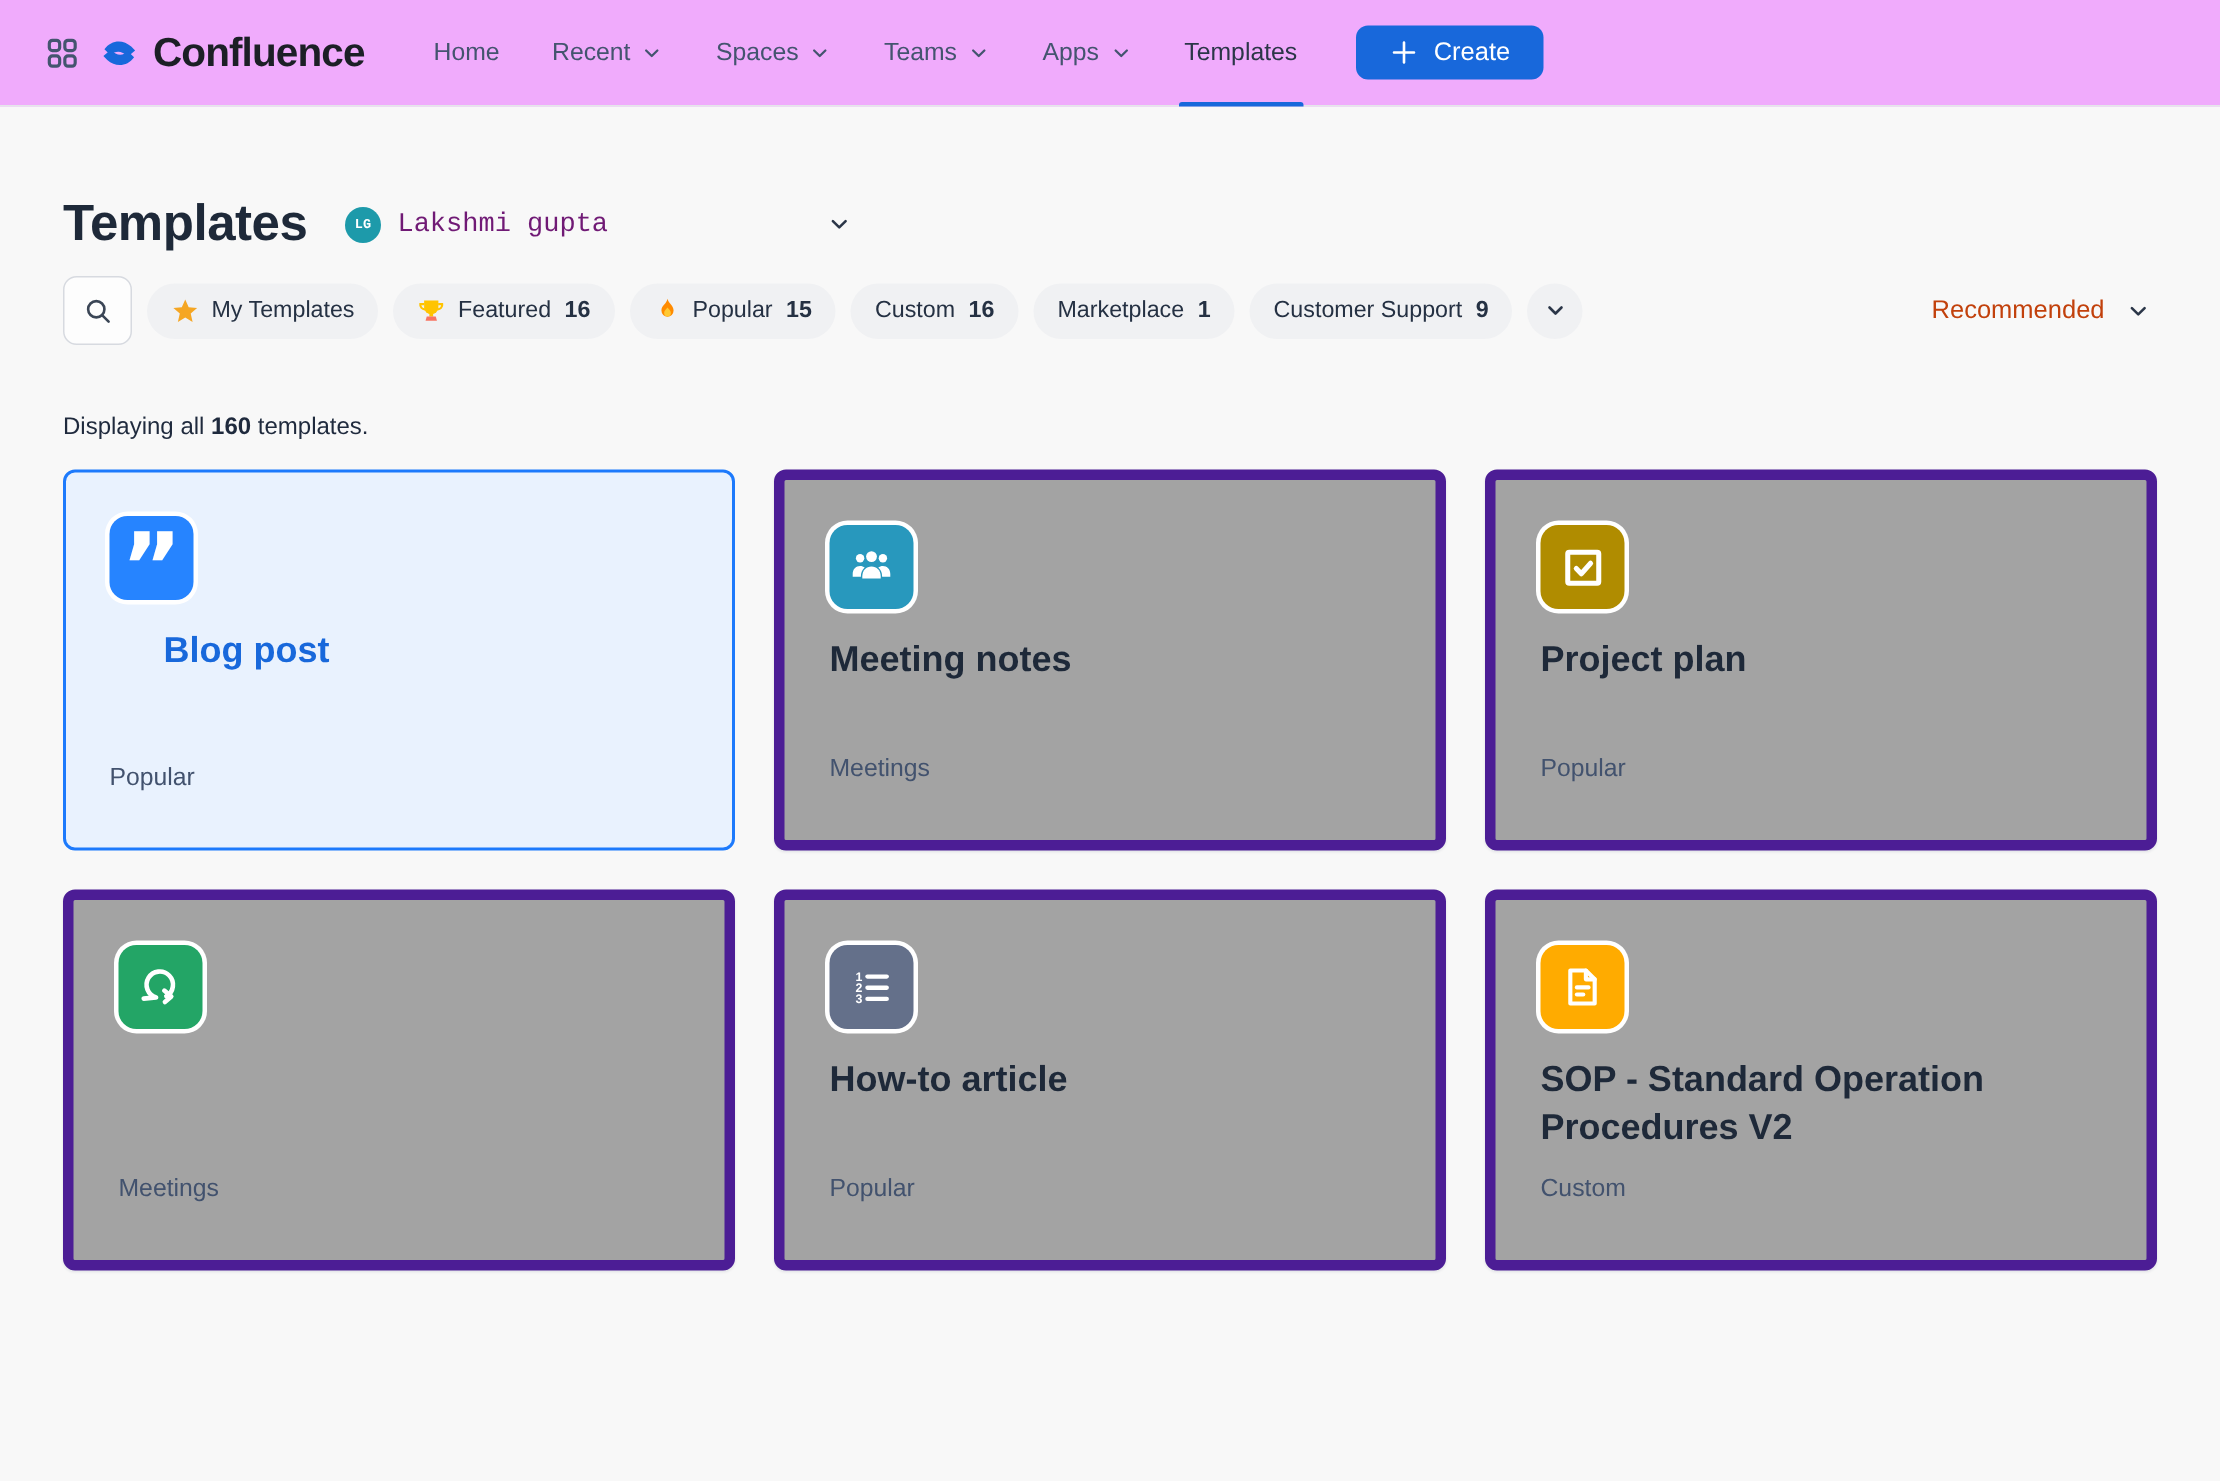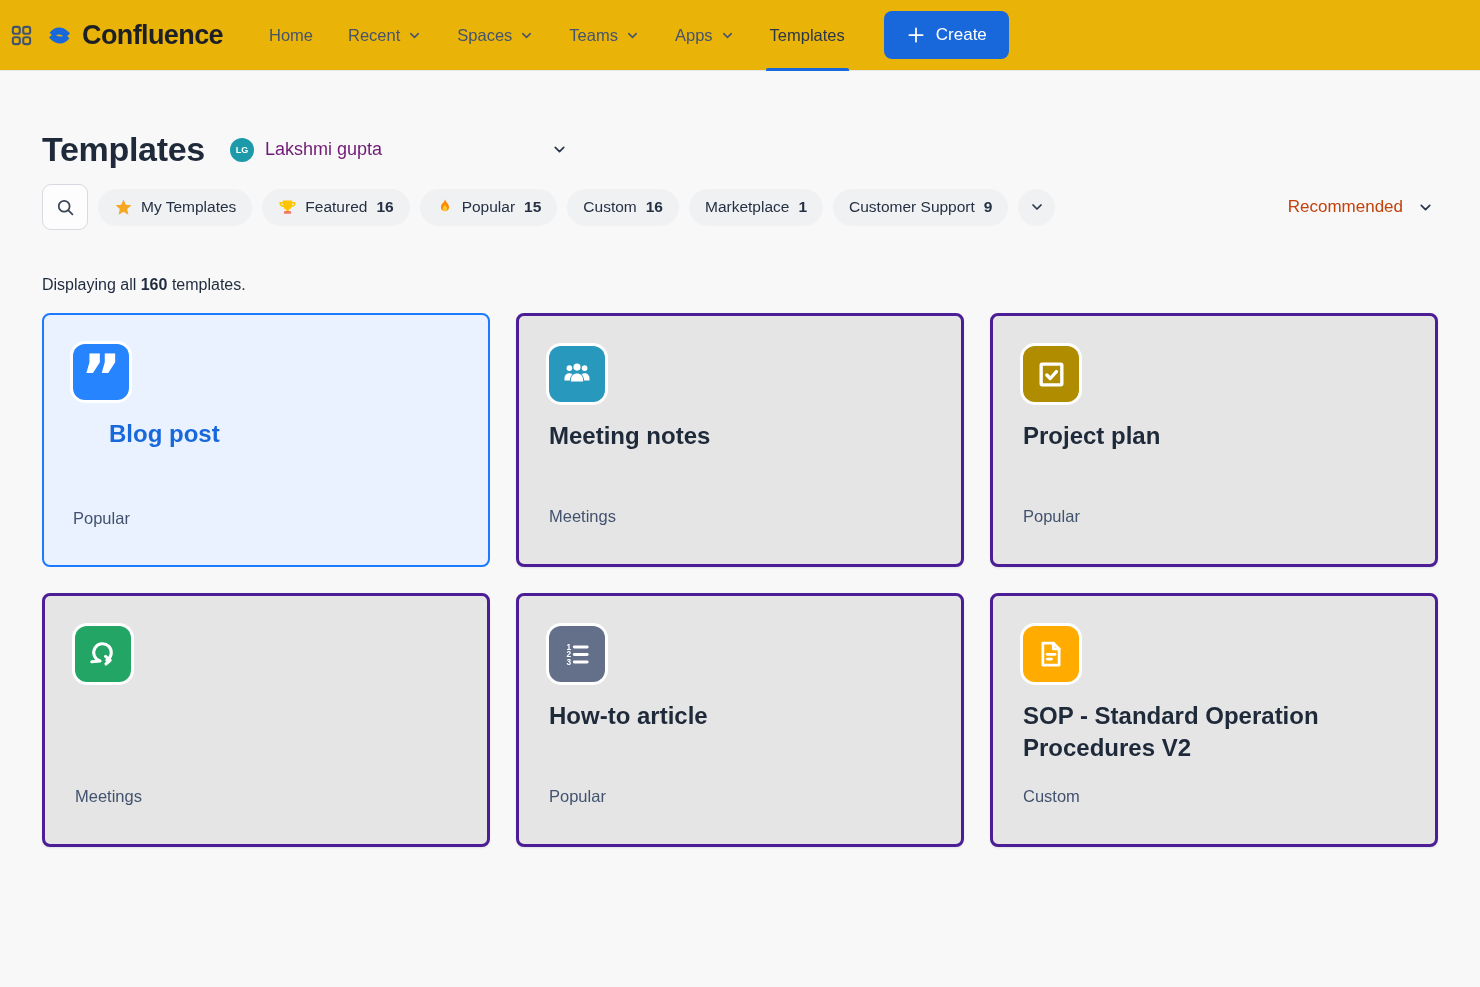--- a/index.html
+++ b/index.html
@@ -6,22 +6,22 @@
   html,body { width:1480px; height:987px; }
   body {
     font-family:"Liberation Sans", sans-serif;
     background:#f8f8f8;
     color:#172b4d;
     overflow:hidden;
   }
 
   
   .topnav {
-    height:71px; background:#eab308; border-bottom:1px solid #e4e6ea;
-    display:flex; align-items:center; padding:0 4px;
+    height:71px; background:#f0abfc; border-bottom:1px solid #e4e6ea;
+    display:flex; align-items:center; padding:0 24px;
   }
   .app-switcher {
     width:34px; height:34px; border:none; background:transparent; border-radius:6px;
     display:flex; align-items:center; justify-content:center; cursor:pointer; color:#44546f;
   }
   .brand { display:flex; align-items:center; gap:9px; margin-left:8px; cursor:pointer; }
   .brand-word { font-size:27px; font-weight:600; color:#1c1f26; letter-spacing:-0.6px; }
   .nav-items { display:flex; align-items:center; height:71px; margin-left:44px; }
   .nav-item {
     display:flex; align-items:center; gap:7px; height:71px; padding:0 2px;
@@ -29,31 +29,31 @@
     cursor:pointer; position:relative; white-space:nowrap;
   }
   .nav-item.active { color:#2b3648; }
   .nav-item.active::after {
     content:""; position:absolute; left:-2px; right:-2px; bottom:0; height:3px;
     background:#1868db; border-radius:2px 2px 0 0;
   }
   .chev { display:inline-flex; color:#44546f; }
   .create-btn {
     display:flex; align-items:center; gap:10px; background:#1868db; color:#ffffff;
-    border:none; border-radius:8px; height:48px; padding:0 22px;
+    border:none; border-radius:8px; height:36px; padding:0 22px;
     font-size:17px; font-weight:500; font-family:inherit; cursor:pointer; margin-left:6px;
   }
 
   
   .main { padding:59px 42px 0 42px; }
   .header-row { display:flex; align-items:center; }
   .page-title { font-size:34px; font-weight:700; color:#1e2939; letter-spacing:-0.3px; }
   .user-dd {
     display:flex; align-items:center; margin-left:25px; cursor:pointer;
-    width:338px; justify-content:space-between;
+    width:338px; justify-content:space-between;font-family:Liberation Mono, monospace;
   }
   .user-left { display:flex; align-items:center; gap:11px; }
   .avatar {
     width:24px; height:24px; border-radius:50%; background:#1d9aaa; color:#ffffff;
     font-size:9px; font-weight:700; display:flex; align-items:center; justify-content:center;
   }
   .user-name { font-size:18px; color:#701a75; }
 
   .filter-row { display:flex; align-items:center; margin-top:15px; gap:10px; }
   .search-btn {
@@ -75,21 +75,21 @@
 
   .summary { margin-top:46px; font-size:16px; color:#1f2a3d; }
   .summary b { font-weight:700; }
 
   
   .grid {
     margin-top:19px; display:grid; grid-template-columns:repeat(3,1fr);
     gap:26px;
   }
   .card {
-    background:#e5e5e5; border:3px solid #4c1d95; border-radius:8px; height:254px;
+    background:#a3a3a3; border:7px solid #4c1d95; border-radius:8px; height:254px;
     box-shadow:0 1px 2px rgba(9,30,66,0.10);
     padding:30px 30px 38px 30px; display:flex; flex-direction:column; cursor:pointer;
   }
   .card.selected {
     background:#e9f2fe; border:2px solid #1d7afc; box-shadow:none;
     padding:29px 29px 37px 29px;
   }
   .tile {
     width:56px; height:56px; border-radius:12px; flex:0 0 auto;
     display:flex; align-items:center; justify-content:center;

